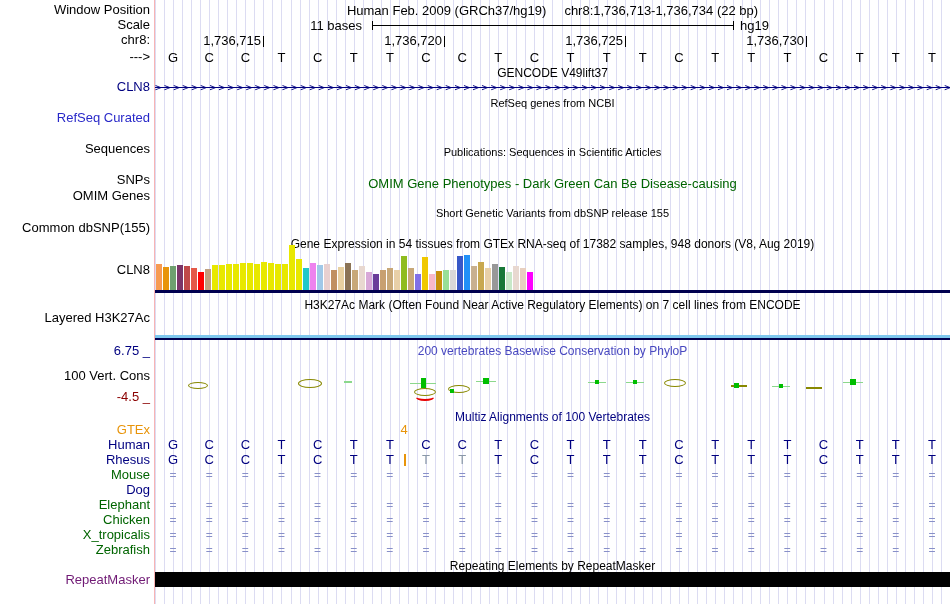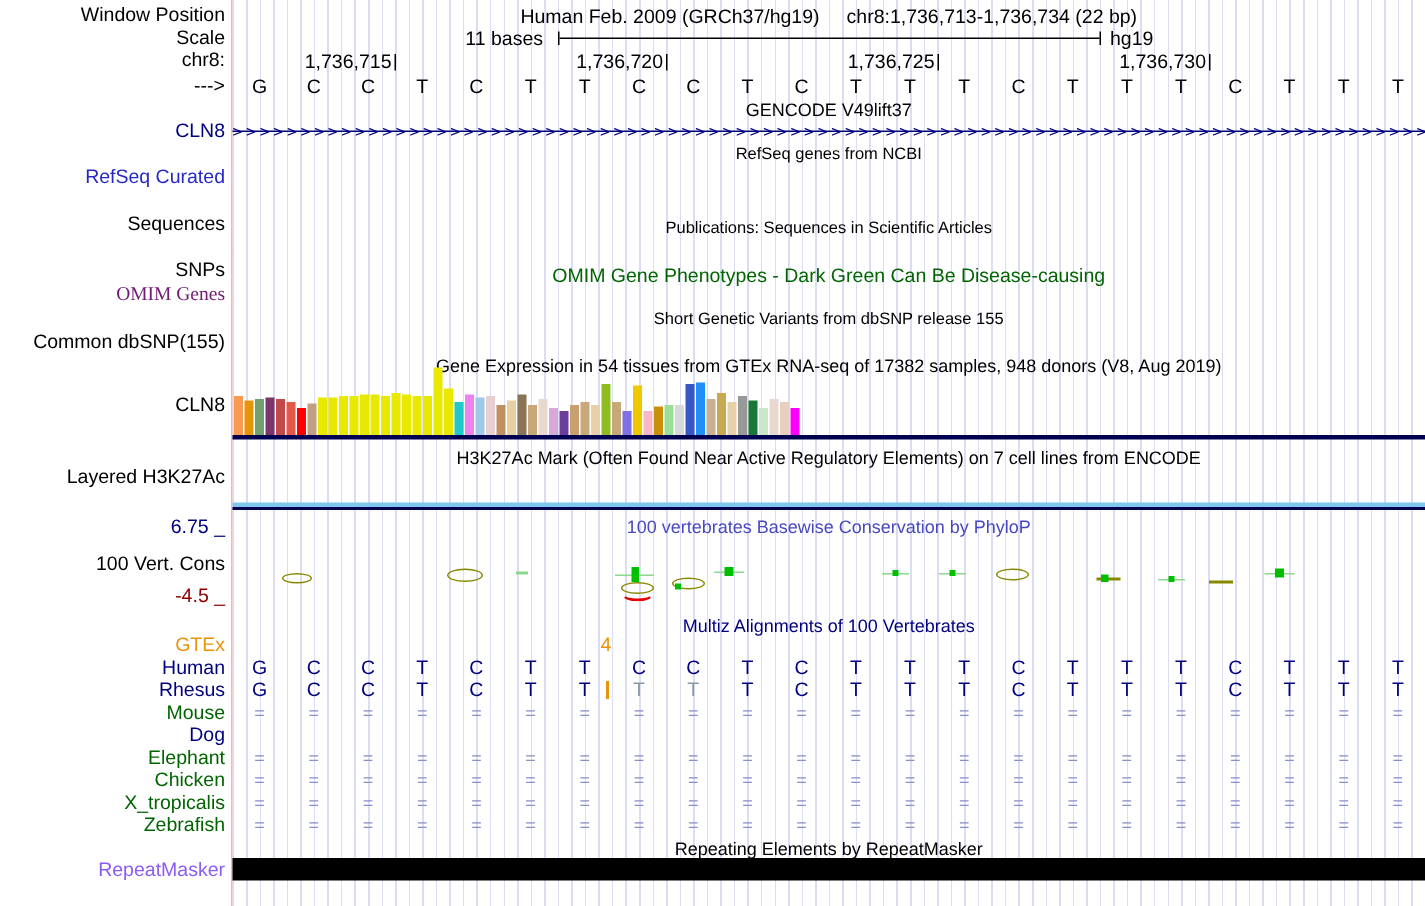--- a/index.html
+++ b/index.html
@@ -88,28 +88,28 @@
 
   <div id="sidebar">
       <div class="abs lab" style="top: 3px; color: rgb(0, 0, 0);">Window Position</div>
       <div class="abs lab" style="top: 18px; color: rgb(0, 0, 0);">Scale</div>
       <div class="abs lab" style="top: 33px; color: rgb(0, 0, 0);">chr8:</div>
       <div class="abs lab" style="top: 50px; color: rgb(0, 0, 0);">---&gt;</div>
       <div class="abs lab" style="top: 80px; color: rgb(0, 0, 128);">CLN8</div>
       <div class="abs lab" style="top: 111px; color: rgb(40, 40, 200);">RefSeq Curated</div>
       <div class="abs lab" style="top: 142px; color: rgb(0, 0, 0);">Sequences</div>
       <div class="abs lab" style="top: 173px; color: rgb(0, 0, 0);">SNPs</div>
-      <div class="abs lab" style="top: 189px; color: #701a75; font-family: Liberation Serif, serif;">OMIM Genes</div>
+      <div class="abs lab" style="top: 189px; color: #000000;">OMIM Genes</div>
       <div class="abs lab" style="top: 221px; color: rgb(0, 0, 0);">Common dbSNP(155)</div>
       <div class="abs lab" style="top: 263px; color: rgb(0, 0, 0);">CLN8</div>
       <div class="abs lab" style="top: 311px; color: rgb(0, 0, 0);">Layered H3K27Ac</div>
       <div class="abs lab" style="top: 344px; color: rgb(0, 0, 128);">6.75 _</div>
       <div class="abs lab" style="top: 369px; color: rgb(0, 0, 0);">100 Vert. Cons</div>
       <div class="abs lab" style="top: 390px; color: rgb(139, 0, 0);">-4.5 _</div>
-      <div class="abs lab" style="top: 573px; color: #8b5cf6;">RepeatMasker</div>
+      <div class="abs lab" style="top: 573px; color: #701a75;">RepeatMasker</div>
     </div>
 
   <div class="abs ctr t12" style="top:66px;">GENCODE V49lift37</div>
   <div class="gene-line abs"></div>
   <div class="gene-arrows abs" id="gene-arrows">&gt;&gt;&gt;&gt;&gt;&gt;&gt;&gt;&gt;&gt;&gt;&gt;&gt;&gt;&gt;&gt;&gt;&gt;&gt;&gt;&gt;&gt;&gt;&gt;&gt;&gt;&gt;&gt;&gt;&gt;&gt;&gt;&gt;&gt;&gt;&gt;&gt;&gt;&gt;&gt;&gt;&gt;&gt;&gt;&gt;&gt;&gt;&gt;&gt;&gt;&gt;&gt;&gt;&gt;&gt;&gt;&gt;&gt;&gt;&gt;&gt;&gt;&gt;&gt;&gt;&gt;&gt;&gt;&gt;&gt;&gt;&gt;&gt;&gt;&gt;&gt;&gt;&gt;&gt;&gt;&gt;&gt;&gt;&gt;&gt;&gt;&gt;&gt;</div>
 
   <div class="abs ctr t11" style="top:97px;">RefSeq genes from NCBI</div>
   <div class="abs ctr t11" style="top:146px;">Publications: Sequences in Scientific Articles</div>
   <div class="abs ctr t13" style="top:176px;color:#006400;">OMIM Gene Phenotypes - Dark Green Can Be Disease-causing</div>
   <div class="abs ctr t11" style="top:207px;">Short Genetic Variants from dbSNP release 155</div>
@@ -170,21 +170,21 @@
       <div class="bar" style="left: 512.5px; top: 266px; height: 24px; background: rgb(232, 216, 208);"></div>
       <div class="bar" style="left: 519.5px; top: 268px; height: 22px; background: rgb(232, 208, 192);"></div>
       <div class="bar" style="left: 526.5px; top: 272px; height: 18px; background: rgb(255, 0, 255);"></div>
     </div>
   <div class="abs navy-line" style="left:155px;top:290px;width:795px;height:3px;"></div>
 
   <div class="abs ctr t12" style="top:298px;">H3K27Ac Mark (Often Found Near Active Regulatory Elements) on 7 cell lines from ENCODE</div>
   <div class="abs sky-line" style="left:155px;top:335px;width:795px;height:3px;"></div>
   <div class="abs navy-line" style="left:155px;top:338px;width:795px;height:2px;"></div>
 
-  <div class="abs ctr t12" style="top:344px;color:#4848C0;">100 vertebrates Basewise Conservation by PhyloP</div>
+  <div class="abs ctr t12" style="top:344px;color:#4848C0;">200 vertebrates Basewise Conservation by PhyloP</div>
   <div id="phylop">
       <div class="g-ring" style="left: 188px; top: 382px; width: 18px; height: 5px;"></div>
       <div class="g-ring" style="left: 298px; top: 379px; width: 22px; height: 7px;"></div>
       <div class="g-gd" style="left: 344px; top: 381px; width: 8px; height: 2px;"></div>
       <div class="g-gd" style="left: 410px; top: 383px; width: 26px; height: 1px;"></div>
       <div class="g-gs" style="left: 420.5px; top: 378px; width: 5px; height: 10px;"></div>
       <div class="g-ring" style="left: 414px; top: 388px; width: 20px; height: 6px;"></div>
       <div class="g-ra" style="left: 415px; top: 392px; width: 18px; height: 6px;"></div>
       <div class="g-ring" style="left: 448px; top: 385px; width: 20px; height: 6px;"></div>
       <div class="g-gs" style="left: 450px; top: 389px; width: 4px; height: 4px;"></div>

